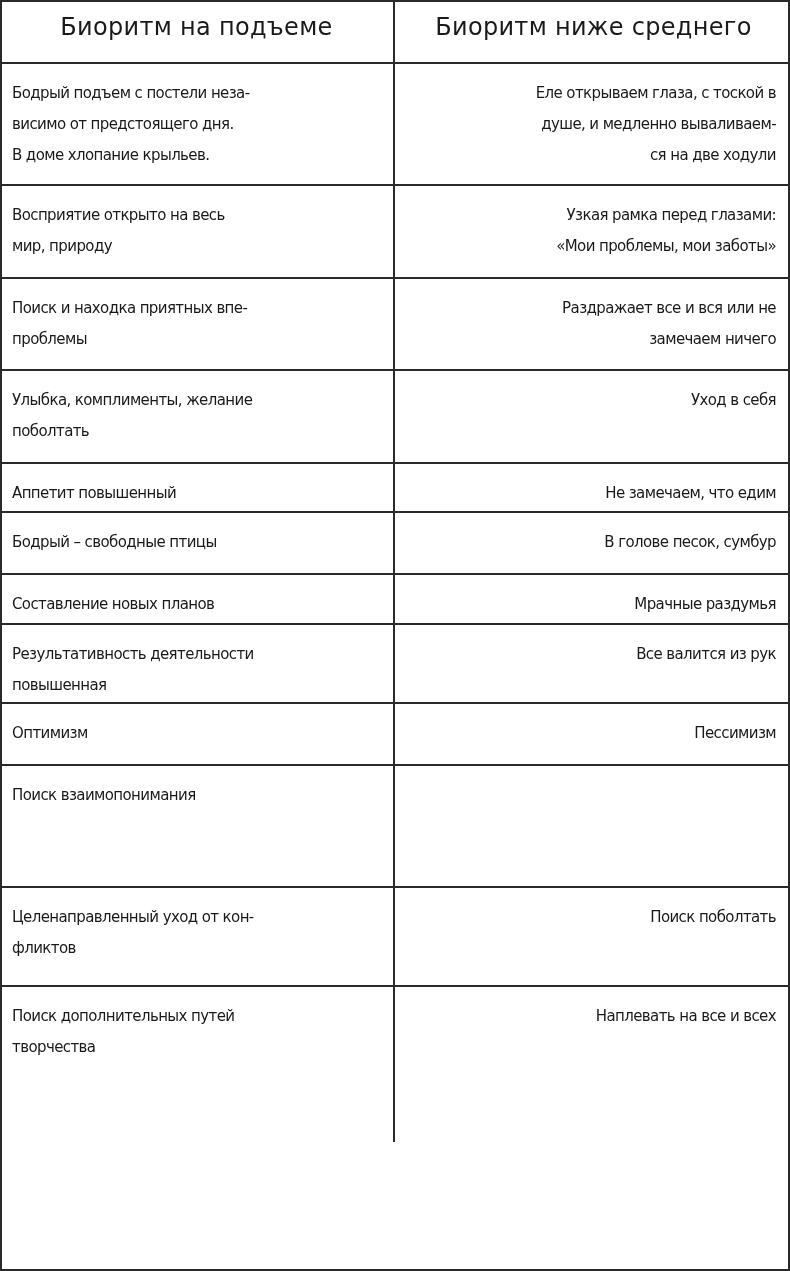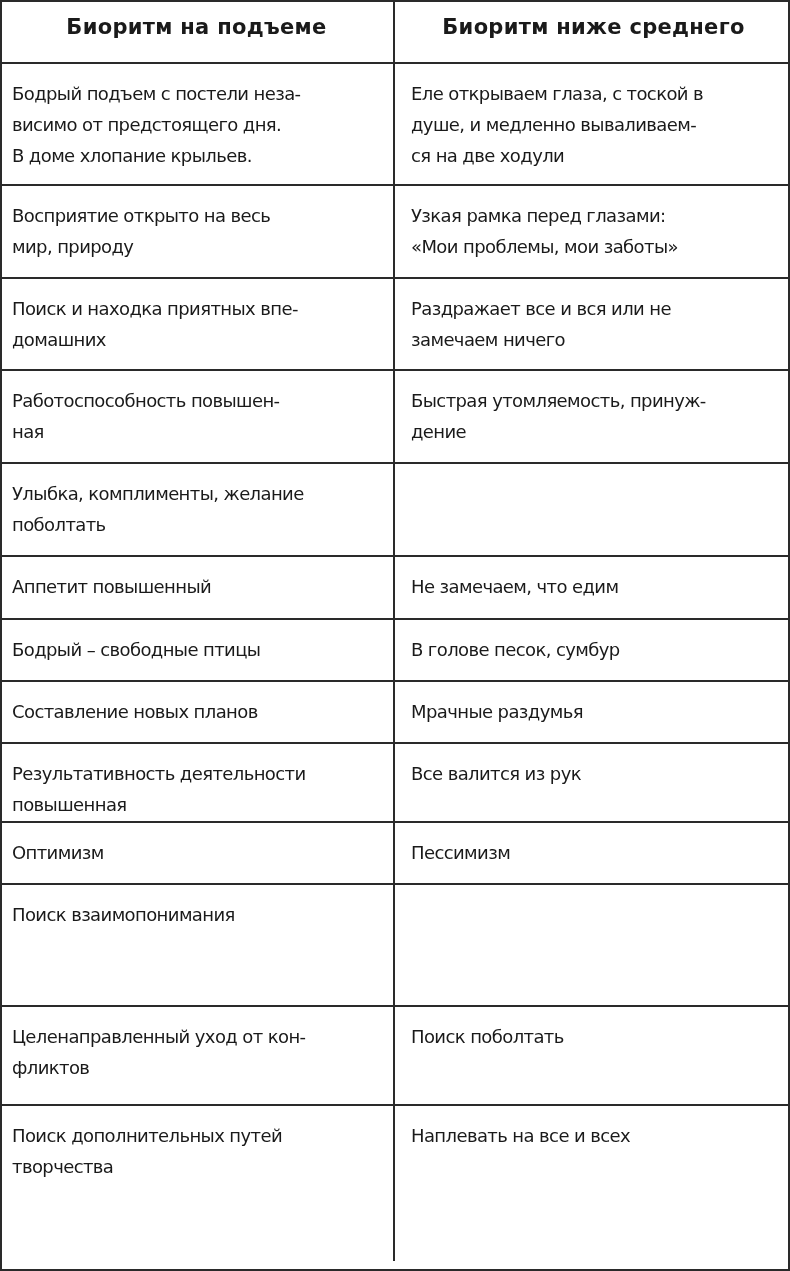--- a/index.html
+++ b/index.html
@@ -14,32 +14,32 @@
     }
     .row {
       display: flex;
       box-sizing: border-box;
       border-bottom: 2px solid #2a2a2a;
     }
     .row:last-child { border-bottom: none; }
     .cell {
       box-sizing: border-box;
       padding: 14px 12px 0 10px;
-      font-size: 18px;
+      font-size: 15px;
       line-height: 31px;
       letter-spacing: -0.6px;
       white-space: pre-line;
     }
     .cell.left { width: 393px; border-right: 2px solid #2a2a2a; }
-    .cell.right { flex: 1; padding-left: 16px; }
+    .cell.right { flex: 1; padding-left: 16px; text-align: right; }
     .row.header .cell {
-      font-weight: bold;
+      font-weight: normal;
       text-align: center;
       padding-top: 10px;
-      font-size: 21px;
+      font-size: 24px;
       letter-spacing: 0.3px;
     }
   </style>
 </head>
 <body>
 
 <div class="tbl">
   <div class="row header" style="height:62px">
     <div class="cell left">Биоритм на подъеме</div>
     <div class="cell right">Биоритм ниже среднего</div>
@@ -53,43 +53,38 @@
 ся на две ходули</div>
   </div>
   <div class="row" style="height:93px">
     <div class="cell left">Восприятие открыто на весь
 мир, природу</div>
     <div class="cell right">Узкая рамка перед глазами:
 «Мои проблемы, мои заботы»</div>
   </div>
   <div class="row" style="height:92px">
     <div class="cell left">Поиск и находка приятных впе-
-домашних</div>
+проблемы</div>
     <div class="cell right">Раздражает все и вся или не
 замечаем ничего</div>
   </div>
   <div class="row" style="height:93px">
-    <div class="cell left">Работоспособность повышен-
-ная</div>
-    <div class="cell right">Быстрая утомляемость, принуж-
-дение</div>
-  </div>
-  <div class="row" style="height:93px">
     <div class="cell left">Улыбка, комплименты, желание
 поболтать</div>
+    <div class="cell right">Уход в себя</div>
   </div>
-  <div class="row" style="height:63px">
+  <div class="row" style="height:49px">
     <div class="cell left">Аппетит повышенный</div>
     <div class="cell right">Не замечаем, что едим</div>
   </div>
   <div class="row" style="height:62px">
     <div class="cell left">Бодрый – свободные птицы</div>
     <div class="cell right">В голове песок, сумбур</div>
   </div>
-  <div class="row" style="height:62px">
+  <div class="row" style="height:50px">
     <div class="cell left">Составление новых планов</div>
     <div class="cell right">Мрачные раздумья</div>
   </div>
   <div class="row" style="height:79px">
     <div class="cell left">Результативность деятельности
 повышенная</div>
     <div class="cell right">Все валится из рук</div>
   </div>
   <div class="row" style="height:62px">
     <div class="cell left">Оптимизм</div>

